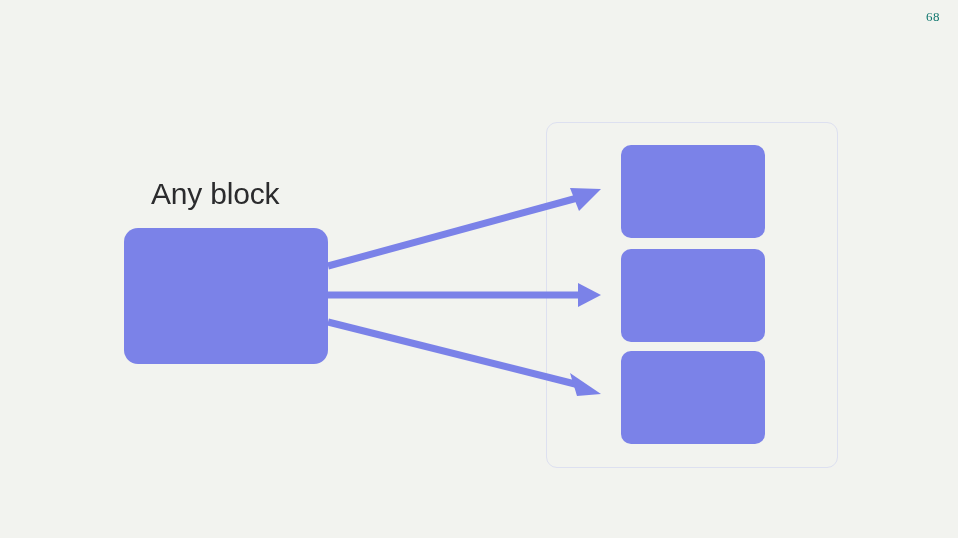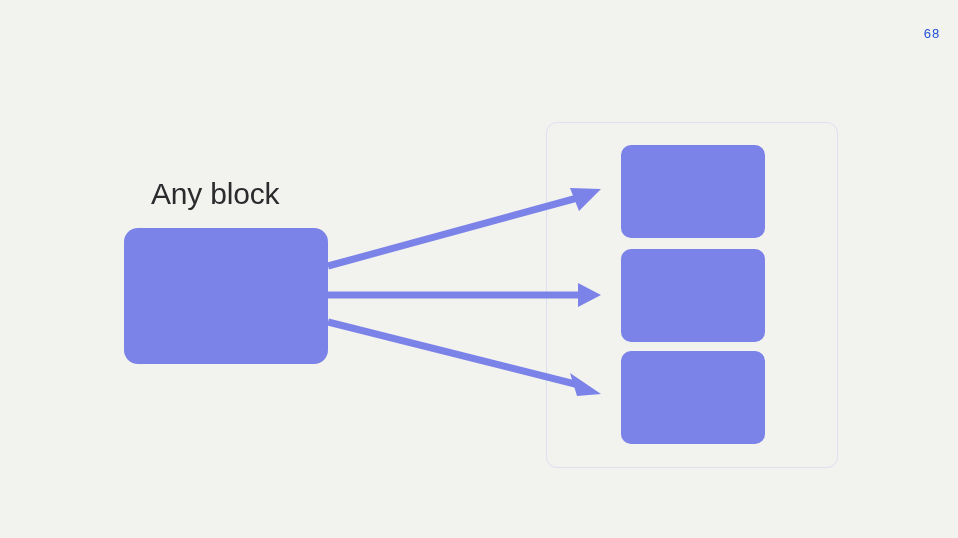--- a/index.html
+++ b/index.html
@@ -19,24 +19,23 @@
     background: #f2f3ef;
     overflow: hidden;
   }
   
   #page-number {
     position: absolute;
     top: 9px;
     right: 18px;
     font-size: 13px;
     letter-spacing: 0.5px;
-    color: #1d4ed8;
-    font-family: Liberation Mono, monospace;
+    color: #0f766e;
+    font-family: Liberation Serif, serif;
     user-select: none;
-    margin-top: 18px;
   }
   
   .heading {
     position: absolute;
     font-family: "Liberation Sans", sans-serif;
     font-size: 30px;
     font-weight: 400;
     color: #2b2b2d;
     white-space: nowrap;
     letter-spacing: -0.2px;

